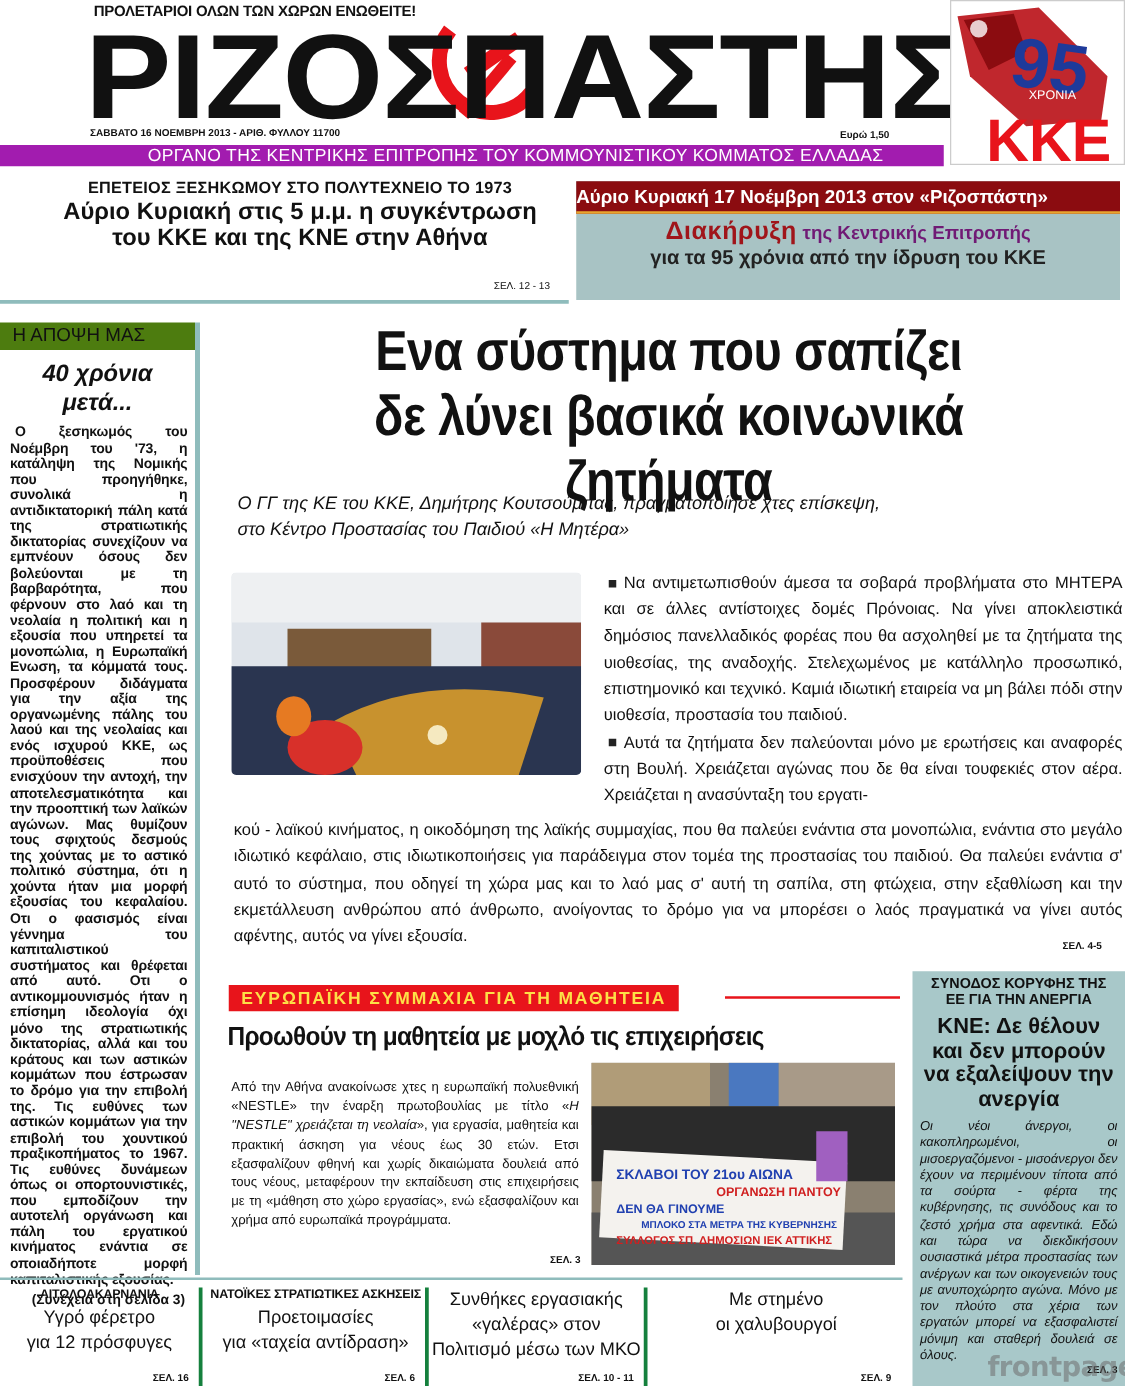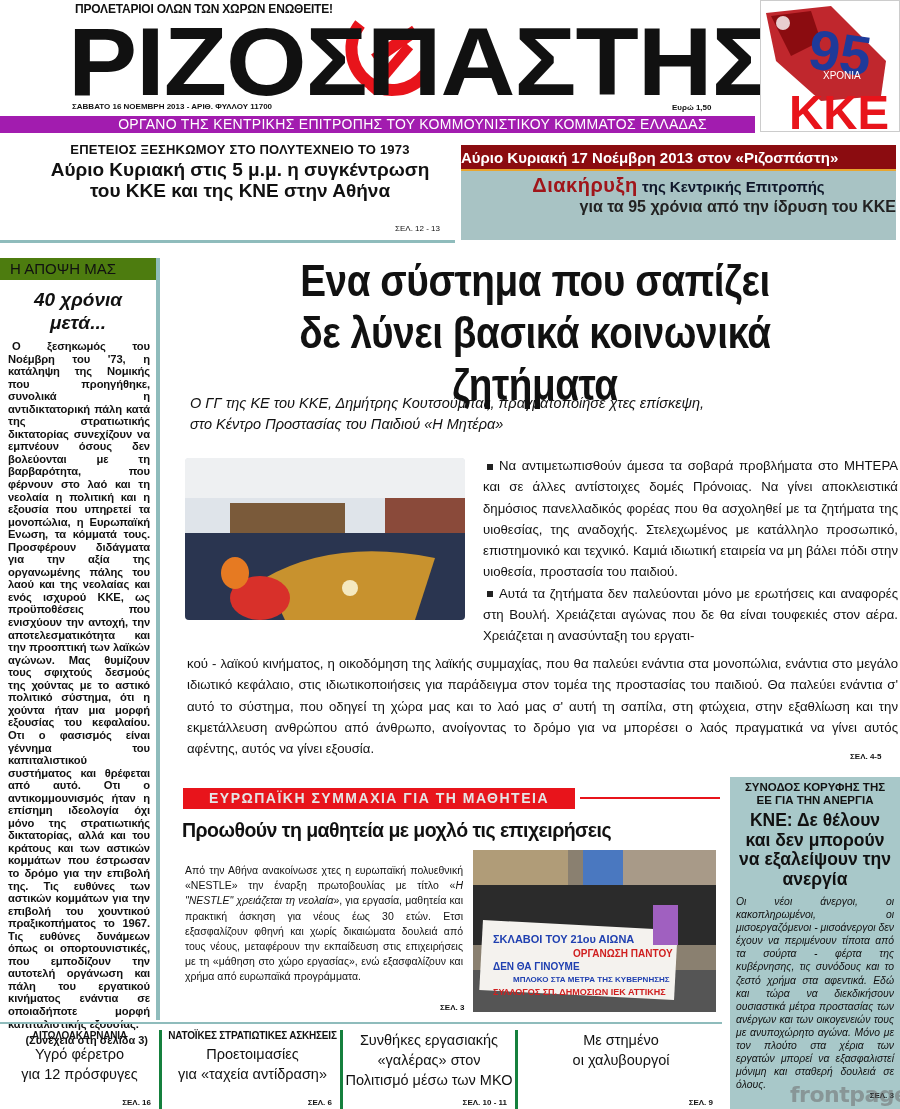--- a/index.html
+++ b/index.html
@@ -21,42 +21,42 @@
   #ann-kicker { font-size: 13px; font-weight: bold; letter-spacing: 0.2px; }
   #ann-head { font-size: 19px; font-weight: bold; line-height: 21px; margin-top: 2px; }
   #ann-page { position: absolute; right: 20px; top: 82px; font-size: 8px; }
   #ann-rule { left: 0; top: 240px; width: 455px; height: 3px; background: #8fbcbc; }
 
   
   #ann-right { left: 461px; top: 145px; width: 435px; height: 95px; background: #a8c3c4; }
   #ann-right-top { height: 26px; background: #8b0c10; color: #fff; font-size: 15px; font-weight: bold; text-align: left; line-height: 26px; border-bottom: 2px solid #e8a630; }
   #ann-right-body { text-align: center; padding-top: 3px; }
   #ann-right-big { font-size: 20px; font-weight: bold; color: #a0151a; letter-spacing: 0.5px; }
-  #ann-right-l1 { font-size: 15px; font-weight: bold; color: #0f172a; }
-  #ann-right-l2 { font-size: 16px; font-weight: bold; color: #222; display: block; margin-top: 1px; text-align: right; }
+  #ann-right-l1 { font-size: 15px; font-weight: bold; color: #701a75; }
+  #ann-right-l2 { font-size: 16px; font-weight: bold; color: #222; display: block; margin-top: 1px; }
 
   
   #opinion { left: 0; top: 258px; width: 160px; height: 762px; border-right: 4px solid #8fbcbc; }
   #op-head { height: 22px; background: #4d7c0f; font-size: 15px; line-height: 22px; padding-left: 10px; color: #111; }
   #op-title { text-align: center; font-size: 19px; font-weight: bold; font-style: italic; line-height: 23px; margin: 8px 0 6px; }
   #op-body { font-size: 11.2px; font-weight: bold; line-height: 12.55px; padding: 0 6px 0 8px; text-align: justify; text-indent: 4px; letter-spacing: -0.1px; }
   #op-cont { text-align: right; font-size: 11px; font-weight: bold; padding-right: 8px; margin-top: 4px; }
 
   
   #main-head { left: 170px; top: 255px; width: 730px; text-align: center; font-size: 45px; font-weight: bold; line-height: 52px; letter-spacing: -0.5px; transform: scaleX(0.86); transform-origin: center top; }
   #main-sub { left: 190px; top: 393px; width: 700px; font-size: 14.5px; font-style: italic; line-height: 21px; }
   #photo1 { left: 185px; top: 458px; width: 280px; height: 162px; border-radius: 4px; overflow: hidden; }
   #main-col { left: 483px; top: 455px; width: 415px; font-size: 13.2px; line-height: 21.3px; text-align: justify; }
   #main-col p { text-indent: 4px; }
   #main-wide { left: 187px; top: 653px; width: 711px; font-size: 13.2px; line-height: 21.3px; text-align: justify; }
   #main-page { left: 850px; top: 752px; font-size: 8px; font-weight: bold; }
   .bullet { display: inline-block; width: 6px; height: 6px; background: #222; margin-right: 6px; vertical-align: middle; }
 
   
-  #appr-kicker { left: 183px; top: 788px; height: 21px; padding: 0 26px; background: #e8141b; color: #e5e5e5; font-size: 14px; font-weight: bold; letter-spacing: 1.5px; line-height: 21px; }
+  #appr-kicker { left: 183px; top: 788px; height: 21px; padding: 0 10px; background: #e8141b; color: #fde047; font-size: 14px; font-weight: bold; letter-spacing: 1.5px; line-height: 21px; }
   #appr-line { left: 580px; top: 797px; width: 140px; height: 2px; background: #e8141b; }
   #appr-head { left: 182px; top: 818px; font-size: 21px; font-weight: bold; letter-spacing: -0.6px; transform: scaleX(0.93); transform-origin: left top; }
   #appr-body { left: 185px; top: 863px; width: 278px; font-size: 10.5px; line-height: 15.2px; text-align: justify; }
   #appr-page { left: 440px; top: 1003px; font-size: 8px; font-weight: bold; }
   #photo2 { left: 473px; top: 850px; width: 243px; height: 162px; overflow: hidden; }
 
   
   #kne { left: 730px; top: 777px; width: 170px; height: 332px; background: #a8c8c9; padding: 4px 6px; }
   #kne-kicker { text-align: center; font-size: 11.5px; font-weight: bold; line-height: 13px; }
   #kne-head { text-align: center; font-size: 17.5px; font-weight: bold; line-height: 19.5px; margin-top: 4px; }

